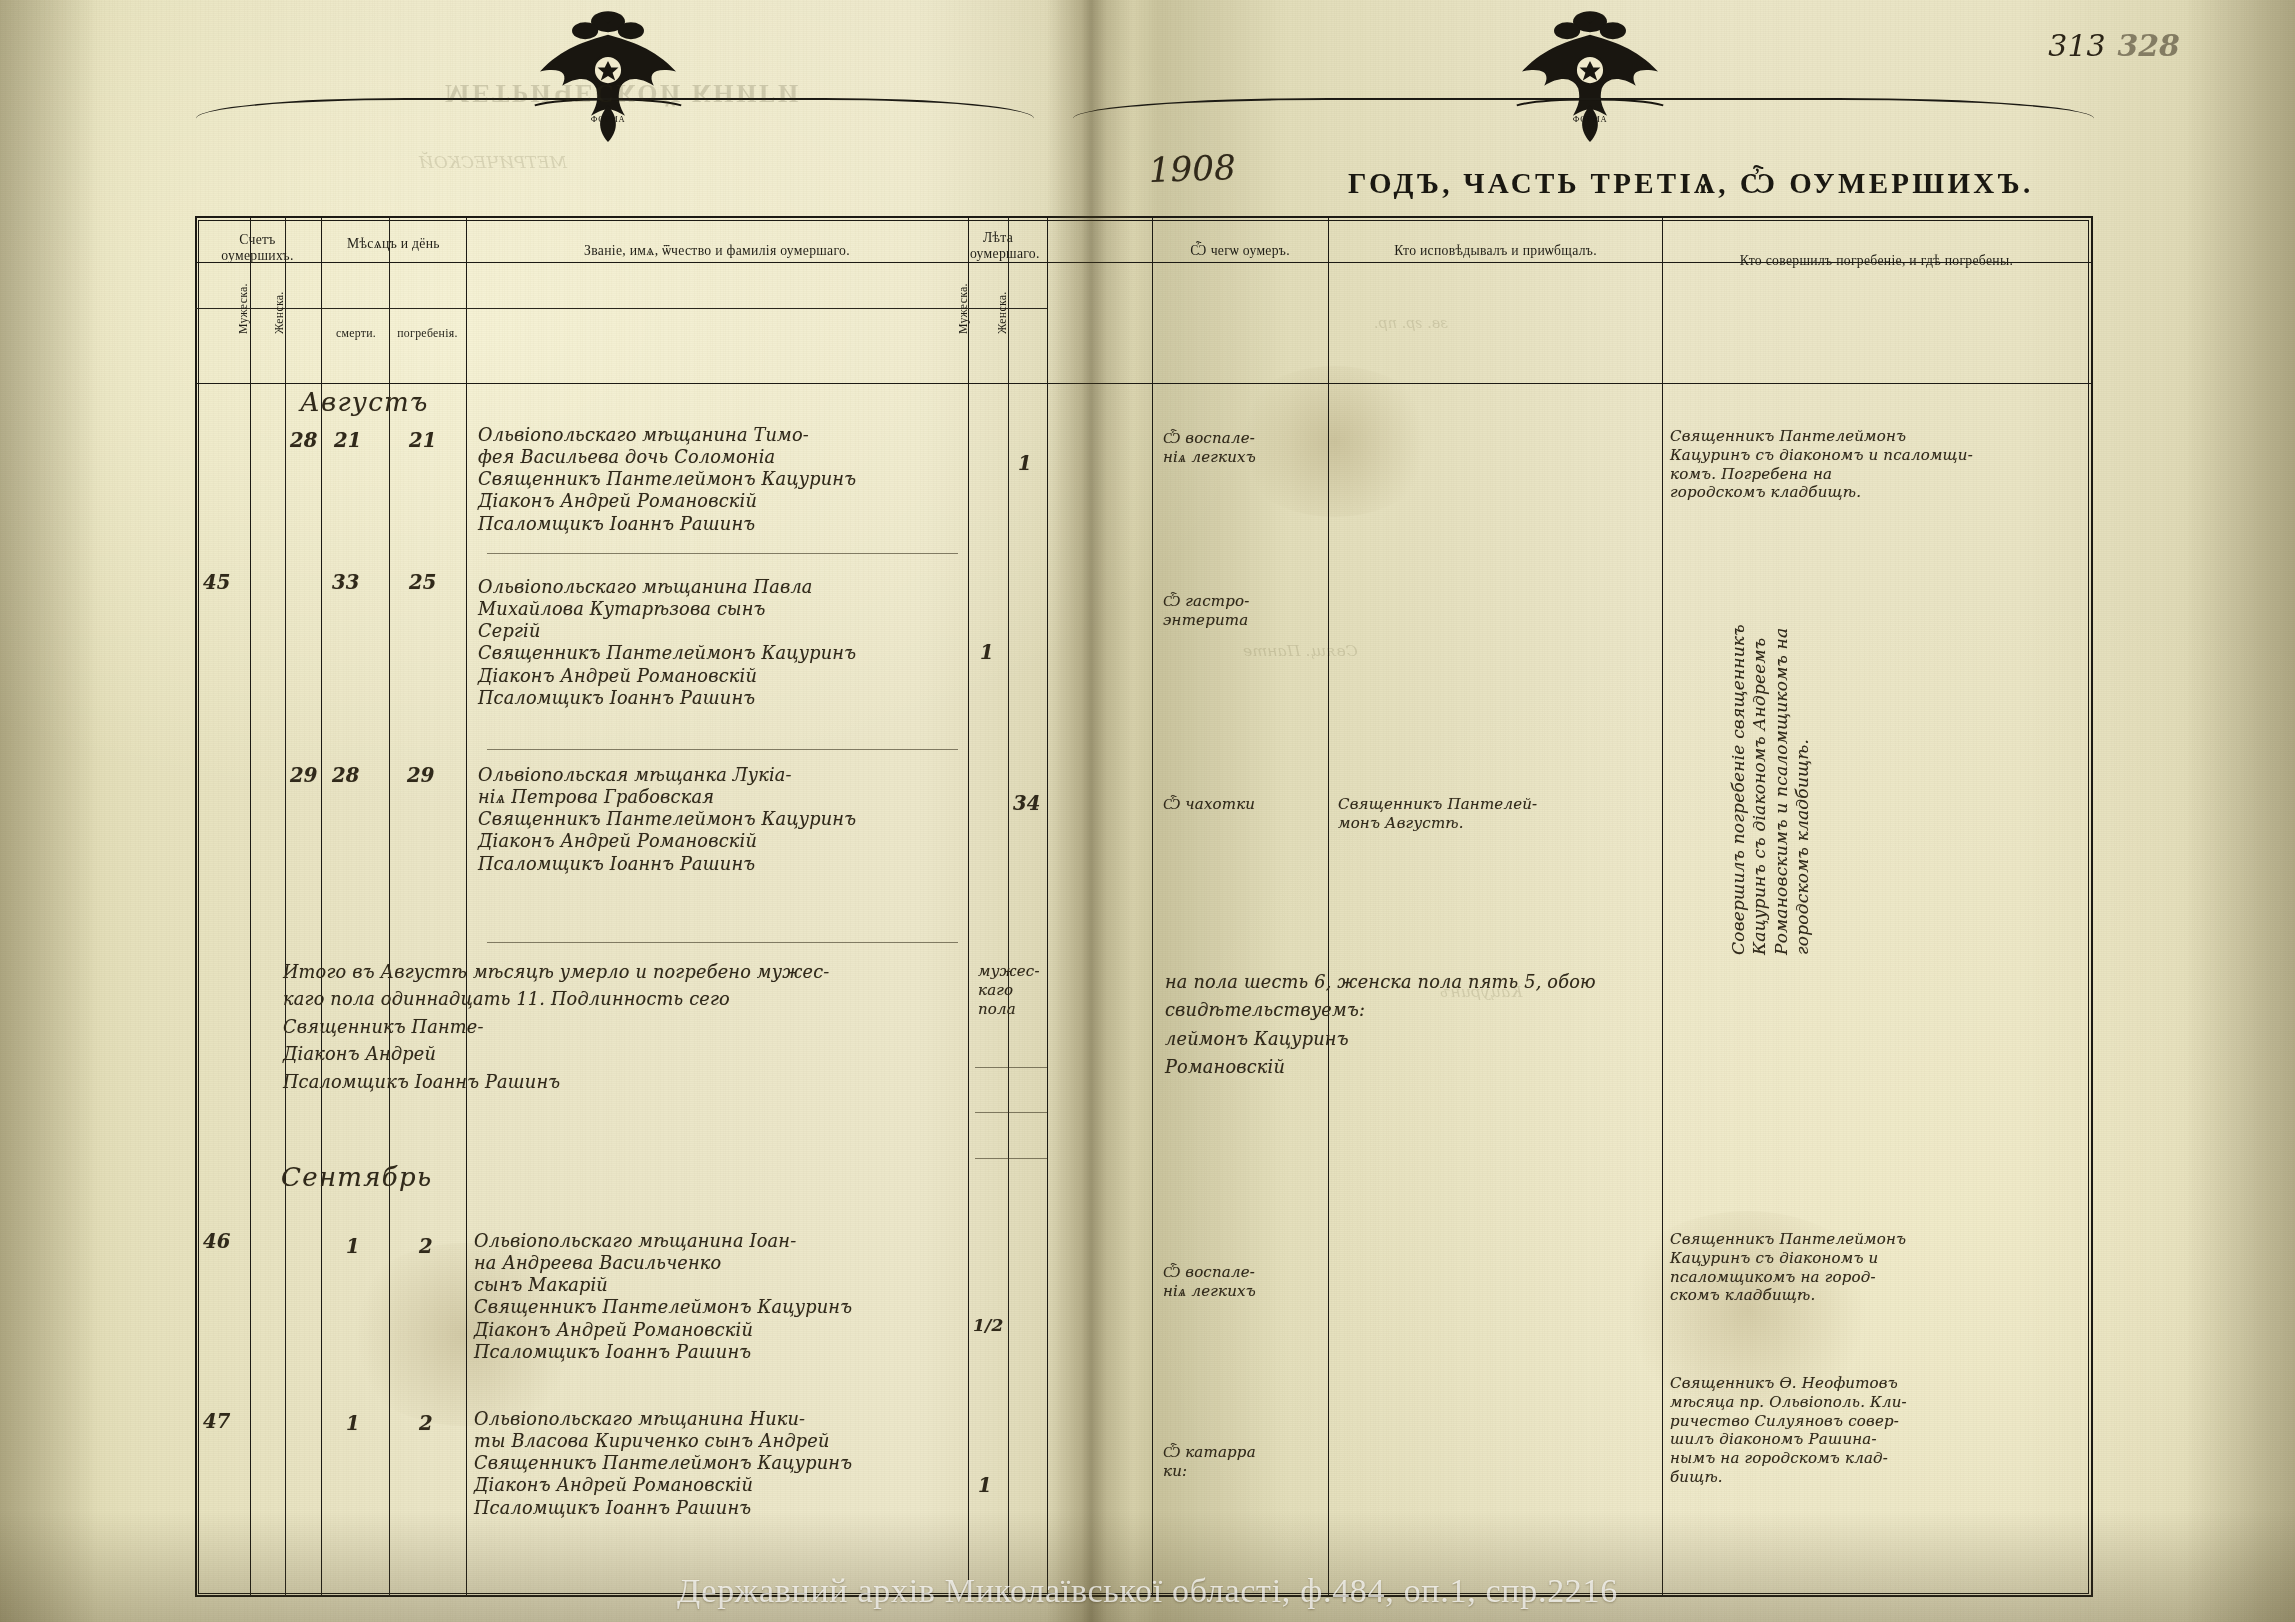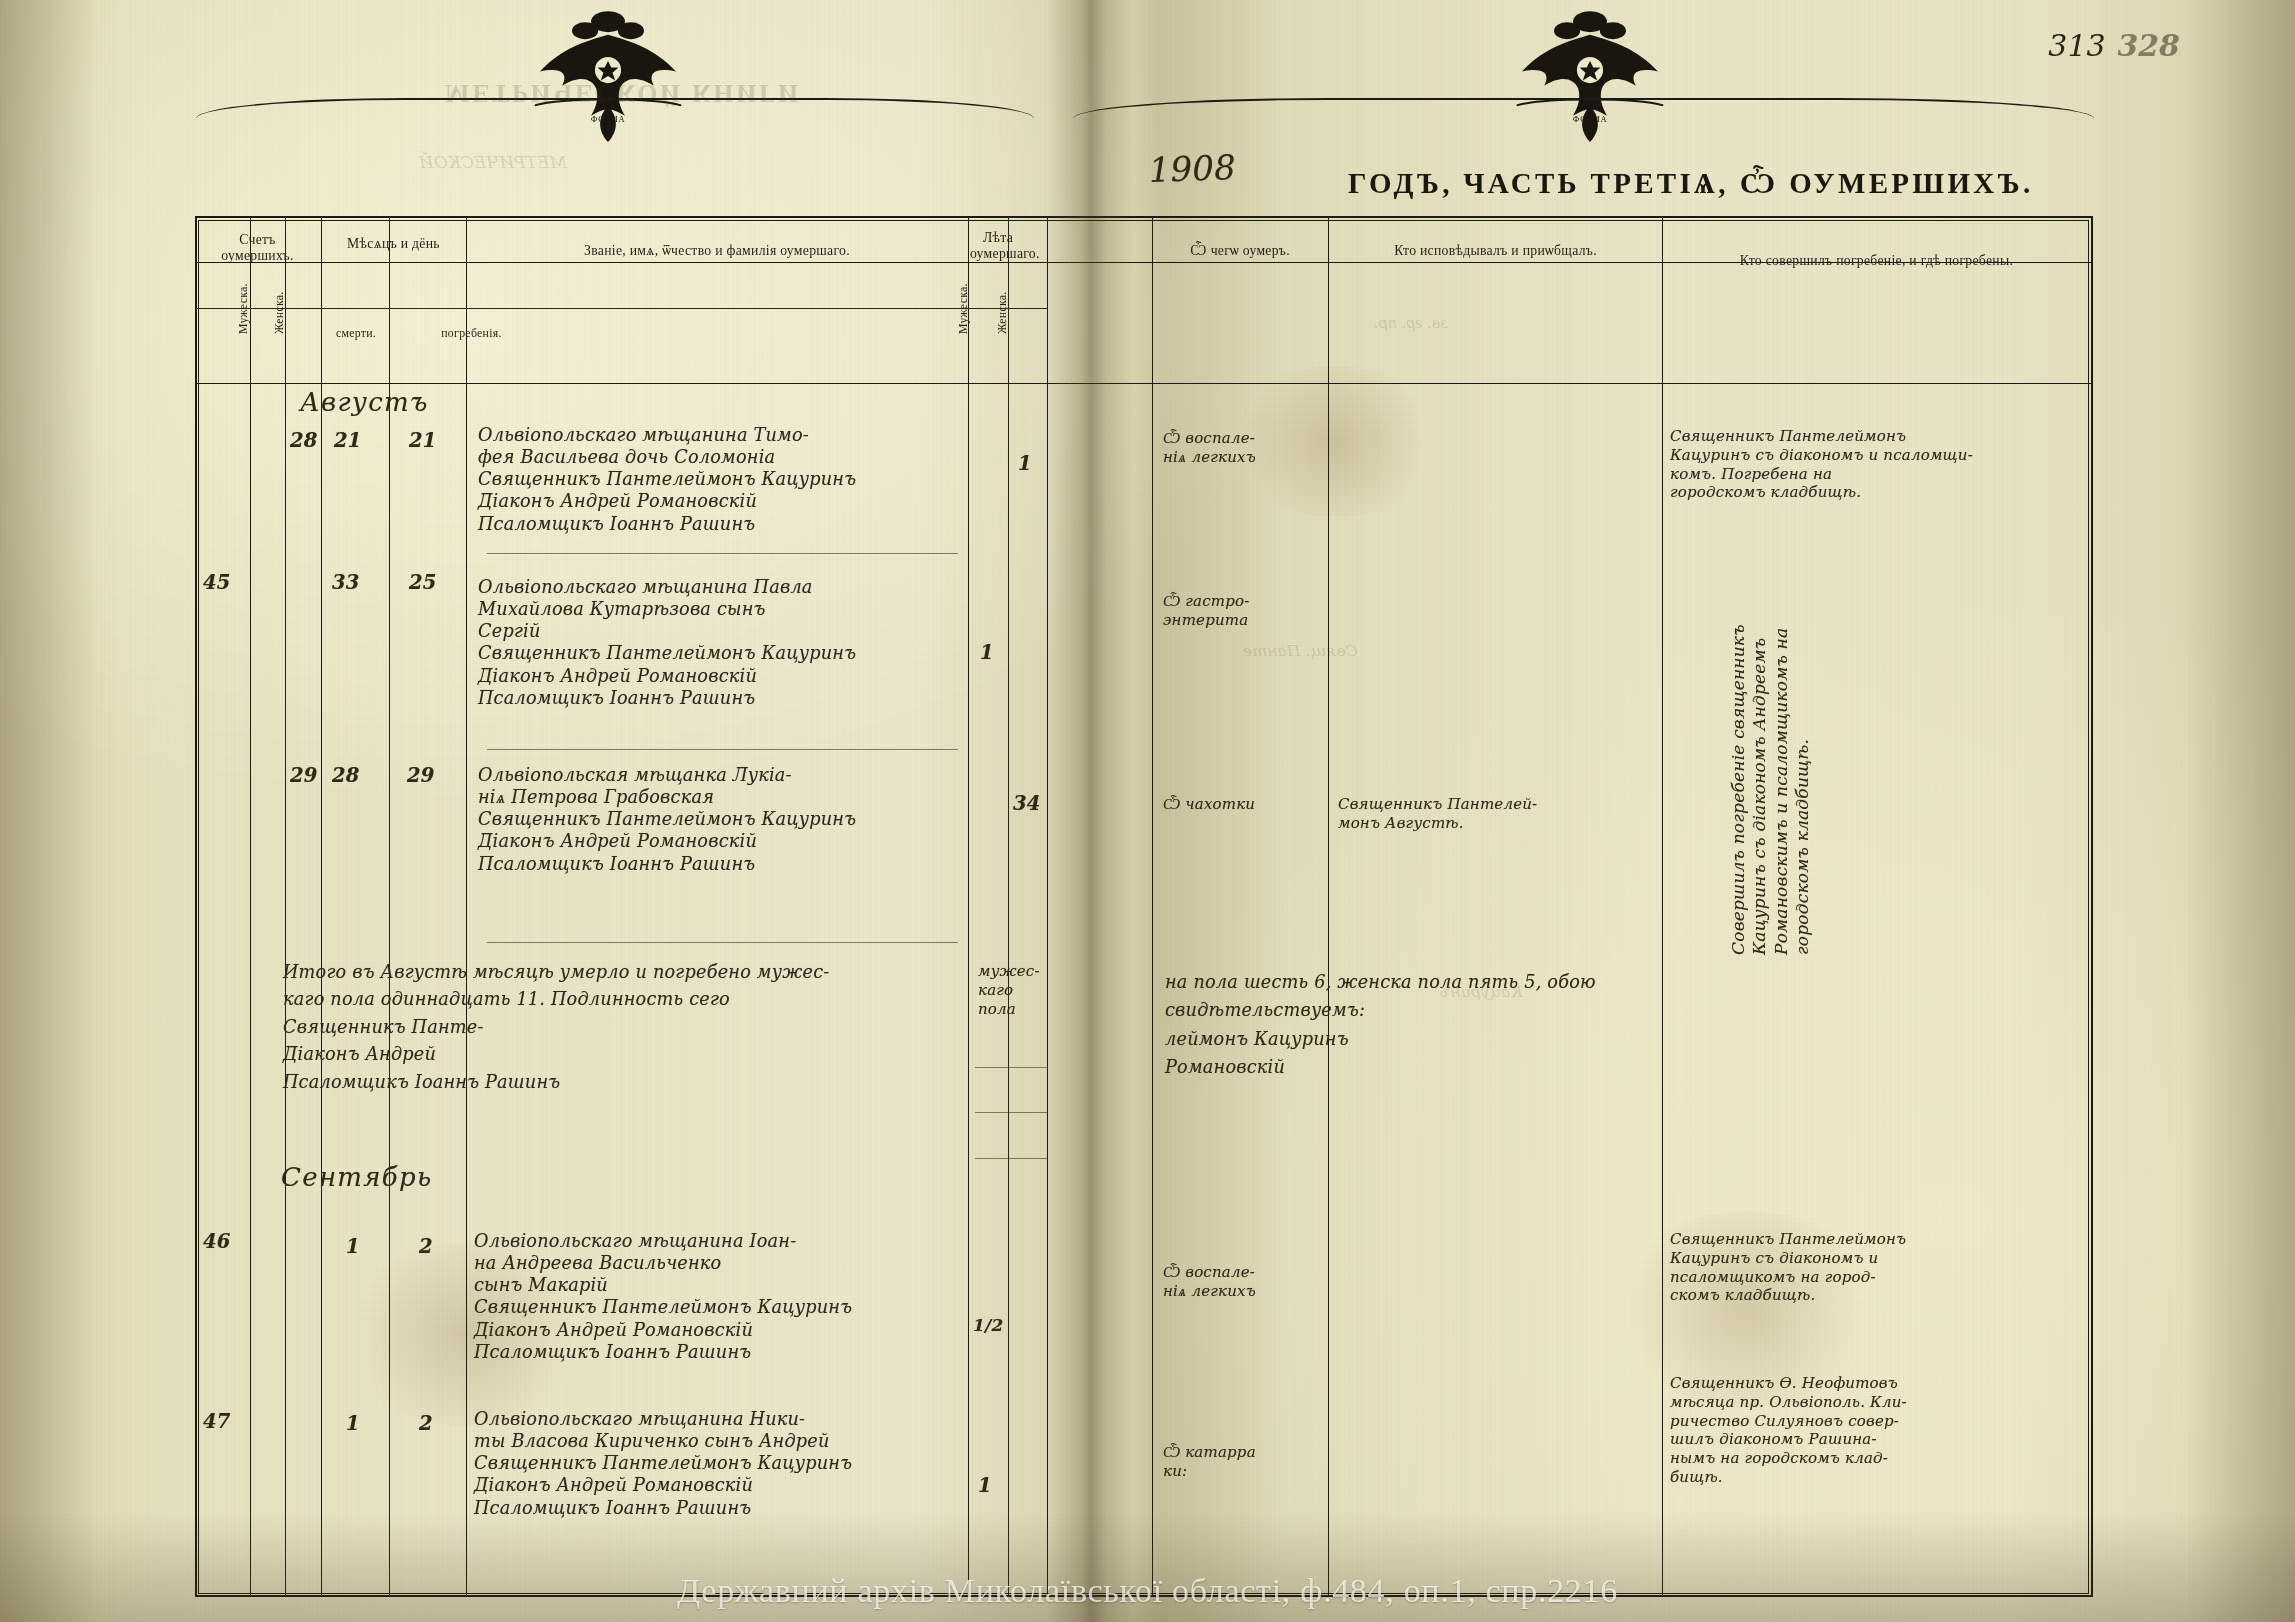--- a/index.html
+++ b/index.html
@@ -303,21 +303,21 @@
   <div class="hline" style="left:195px; top:262px; width:1898px;"></div>
   <div class="hline thin" style="left:195px; top:308px; width:852px;"></div>
   <div class="hline" style="left:195px; top:383px; width:1898px;"></div>
 
   <div class="colhead small" style="left:196px; top:232px; width:123px;">Счетъ<br>оумершихъ.</div>
   <div class="colhead tiny" style="left:251px; top:288px; width:33px; transform: rotate(-90deg) translate(-46px,-14.4px); transform-origin:left top;">Мужеска.</div>
   <div class="colhead tiny" style="left:287px; top:288px; width:33px; transform: rotate(-90deg) translate(-46px,-14.4px); transform-origin:left top;">Женска.</div>
 
   <div class="colhead small" style="left:322px; top:236px; width:143px;">Мѣсѧцъ и дёнь</div>
   <div class="colhead tiny" style="left:322px; top:327px; width:68px;">смерти.</div>
-  <div class="colhead tiny" style="left:391px; top:327px; width:73px;padding-left:44px;">погребенія.</div>
+  <div class="colhead tiny" style="left:391px; top:327px; width:73px;">погребенія.</div>
 
   <div class="colhead small" style="left:467px; top:243px; width:500px;">Званіе, имѧ, ѿчество и фамилія оумершаго.</div>
 
   <div class="colhead small" style="left:970px; top:230px; width:56px;">Лѣта<br>оумершаго.</div>
   <div class="colhead tiny" style="left:971px; top:288px; width:33px; transform: rotate(-90deg) translate(-46px,-14.4px); transform-origin:left top;">Мужеска.</div>
   <div class="colhead tiny" style="left:1010px; top:288px; width:33px; transform: rotate(-90deg) translate(-46px,-14.4px); transform-origin:left top;">Женска.</div>
 
   <div class="colhead small" style="left:1158px; top:243px; width:164px;">Ѽ чегѡ оумеръ.</div>
   <div class="colhead small" style="left:1332px; top:243px; width:327px;">Кто исповѣдывалъ и приѡбщалъ.</div>
   <div class="colhead small" style="left:1667px; top:253px; width:419px;">Кто совершилъ погребеніе, и гдѣ погребены.</div>

